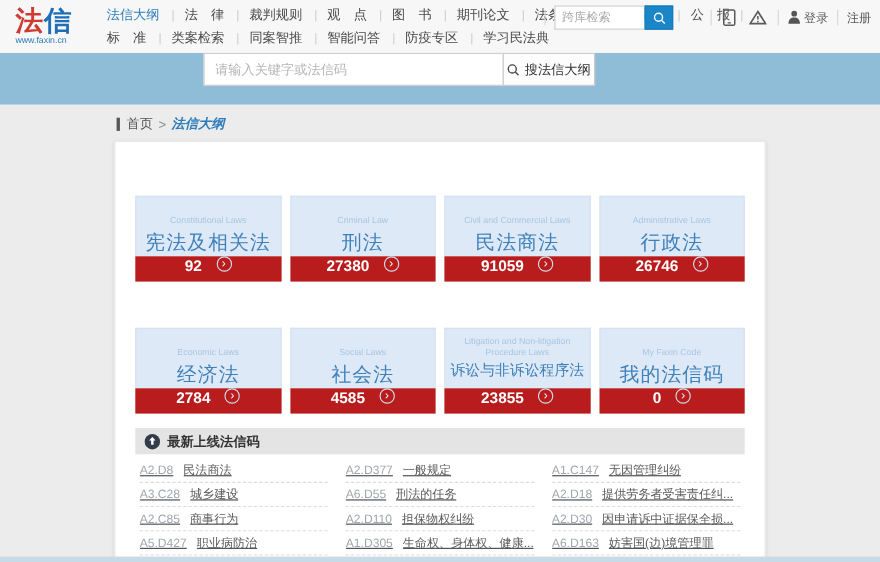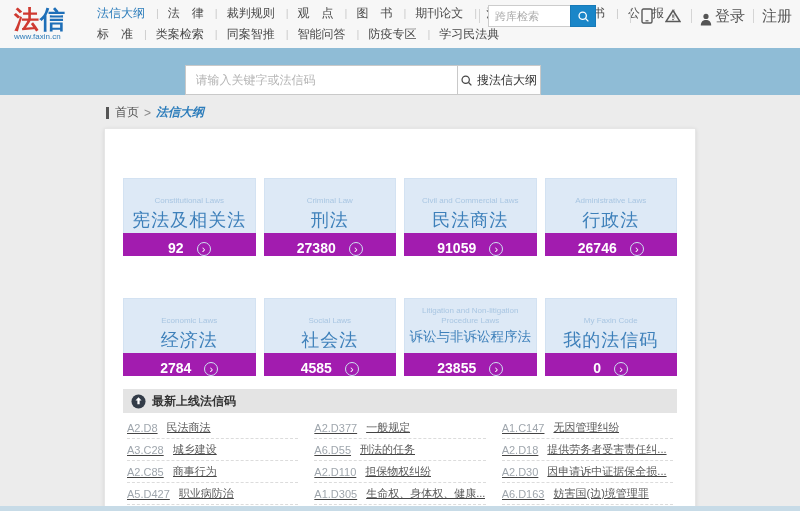--- a/index.html
+++ b/index.html
@@ -22,46 +22,46 @@
   .nav-row li.active { color:#2d7dbb; }
 
   .topbar-right { position:absolute; right:8px; top:0; height:32px; display:flex; align-items:center; }
   .vdiv { width:1px; height:14px; background:#d5d5d5; margin:0 8px; }
   .mini-search { display:flex; align-items:stretch; height:22px; }
   .mini-search input { width:82px; border:1px solid #ccc; border-right:none; background:#fff; padding:0 6px; font-size:11px; color:#555; outline:none; }
   .mini-search input::placeholder { color:#aaa; }
   .mini-search button { width:26px; background:#1a86c8; border:1px solid #177ab8; cursor:pointer; display:flex; align-items:center; justify-content:center; }
   .top-icons { display:flex; align-items:center; margin-left:26px; }
   .icon-btn { cursor:pointer; display:flex; align-items:center; justify-content:center; padding:0 2px; }
-  .auth { display:flex; align-items:flex-end; cursor:pointer; color:#555; font-size:15px; }
+  .auth { display:flex; align-items:flex-start; cursor:pointer; color:#555; font-size:11px; }
   .auth svg { margin-right:3px; }
 
   
-  .hero { height:47px; background:#8fbcd6; display:flex; align-items:flex-end; justify-content:center; }
+  .hero { height:47px; background:#8fbcd6; display:flex; align-items:flex-start; justify-content:center; }
   .hero-search { display:flex; height:30px; margin-left:-75px; }
   .hero-search input { width:272px; border:1px solid #c9c9c9; border-right:none; background:#fff; padding:0 10px; font-size:12px; color:#555; outline:none; }
   .hero-search input::placeholder { color:#b5b5b5; }
   .hero-search button { width:84px; background:#fdfdfd; border:1px solid #c9c9c9; color:#333; font-size:12px; cursor:pointer; display:flex; align-items:center; justify-content:center; gap:4px; }
 
   
   .breadcrumb { width:592px; margin:0 auto; padding:9px 0 7px 2px; display:flex; align-items:center; font-size:12px; color:#666; }
   .crumb-bar { width:3px; height:12px; background:#555; margin-right:6px; }
   .crumb-home { cursor:pointer; color:#555; }
   .crumb-sep { margin:0 5px; color:#888; }
   .crumb-current { color:#2d7dbb; font-weight:bold; font-style:italic; }
 
   
   .panel { width:592px; margin:0 auto; background:#fff; border:1px solid #e6e6e6; box-shadow:0 1px 4px rgba(0,0,0,0.10); padding:17px 18px 16px 18px; }
 
   .cards { display:grid; grid-template-columns:repeat(4,1fr); gap:10px 8px; }
   .card { cursor:pointer;margin-top:32px; }
   .card-body { background:#dde9f6; border:1px solid #d3e2f2; border-bottom:none; height:55px; padding-top:7px; text-align:center; }
   .card-en { height:20px; display:flex; flex-direction:column; justify-content:flex-end; align-items:center; font-size:8px; line-height:1.25; color:#a9c6e2; }
   .card-zh { margin-top:2px; font-size:18px; color:#3e80ba; letter-spacing:1px; white-space:nowrap; }
-  .card-footer { background:#a21caf; height:23px; display:flex; align-items:flex-end; justify-content:center; }
+  .card-footer { background:#b91c1c; height:23px; display:flex; align-items:flex-start; justify-content:center; }
   .card-count { color:#fff; font-size:14px; font-weight:bold; }
   .circle-arrow { margin-left:13px; width:14px; height:14px; border:1px solid #cfe2f1; border-radius:50%; color:#fff; font-size:11px; line-height:12px; text-align:center; display:inline-block; cursor:pointer; }
 
   
   .latest { margin-top:13px; }
   .latest-header { background:#e4e4e4; height:24px; display:flex; align-items:center; padding-left:8px; }
   .latest-title { font-size:12px; font-weight:bold; color:#333; margin-left:6px; }
   .latest-grid { display:grid; grid-template-columns:1fr 1fr 1fr; column-gap:16px; padding:4px 4px 0 4px;text-decoration:underline; }
   .latest-item { display:flex; align-items:center; height:22px; border-bottom:1px dashed #dcdcdc; cursor:pointer; font-size:11px; white-space:nowrap; overflow:hidden; }
   .latest-code { color:#9fa6ad; margin-right:9px; flex:0 0 auto; }

